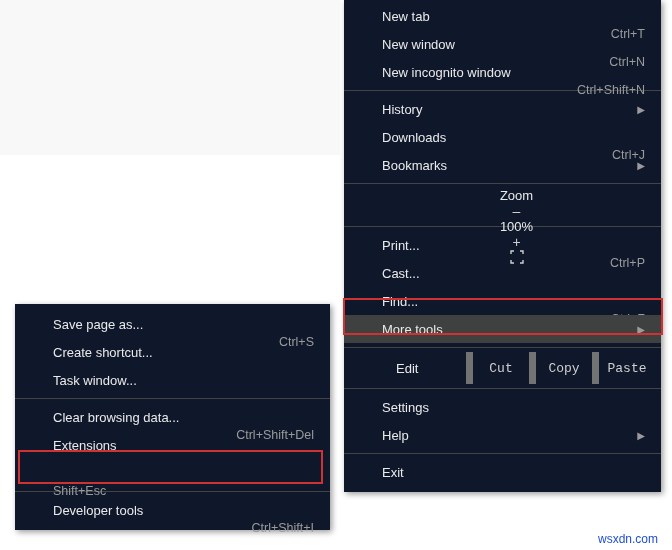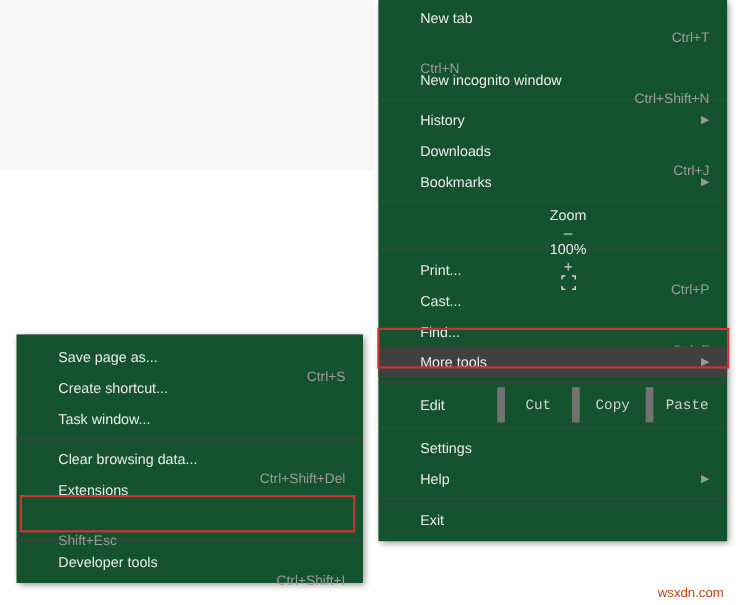--- a/index.html
+++ b/index.html
@@ -21,21 +21,21 @@
   .bg-strip2 {
     position: absolute;
     left: 0; top: 155px;
     width: 340px; height: 395px;
     background: #fff;
   }
 
   
   .menu {
     position: absolute;
-    background: #14532d;
+    background: #0f172a;
     color: #ddd;
     box-shadow: 2px 2px 6px rgba(0,0,0,.4);
   }
   .main-menu {
     top: 0; right: 11px;
     width: 317px;
     padding-top: 2px;
     padding-bottom: 6px;
   }
   .item {
@@ -73,20 +73,21 @@
   .zoom-row .zval { width: 48px; text-align: center; color: #eaeaea; }
   .zoom-row .fs {
     width: 36px; text-align: center; color: #cfcfcf;
   }
   .fs svg { width: 14px; height: 14px; }
   .edit-row {
     display: flex;
     align-items: center;
     height: 32px;
     padding: 0 6px 0 38px;
+    margin-left: 14px;
   }
   .edit-row .elabel { width: 70px; color: #eaeaea; }
   .edit-row .ebtn {
     flex: 1;
     text-align: center;
     color: #cfcfcf;
     border-left: 7px solid #737373;
     height: 100%;
     display: flex;
     align-items: center;
@@ -112,35 +113,36 @@
   .sub-menu {
     top: 304px; left: 15px;
     width: 315px;
     padding: 6px 0;
   }
 
   .watermark {
     position: absolute;
     right: 14px; bottom: 4px;
     font-size: 12px;
-    color: #c2410c;
+    color: #1d4ed8;
   }
 </style>
 </head>
 <body>
 
 <div class="bg-strip"></div>
 <div class="bg-strip2"></div>
 
 <div class="menu main-menu">
   <div class="item">
     <span class="label">New tab</span>
     <span class="shortcut">Ctrl+T</span>
   </div>
   <div class="item">
+    <span class="label">New window</span>
     <span class="shortcut">Ctrl+N</span>
   </div>
   <div class="item">
     <span class="label">New incognito window</span>
     <span class="shortcut">Ctrl+Shift+N</span>
   </div>
   <div class="sep"></div>
   <div class="item">
     <span class="label">History</span>
     <span class="arrow">▶</span>

